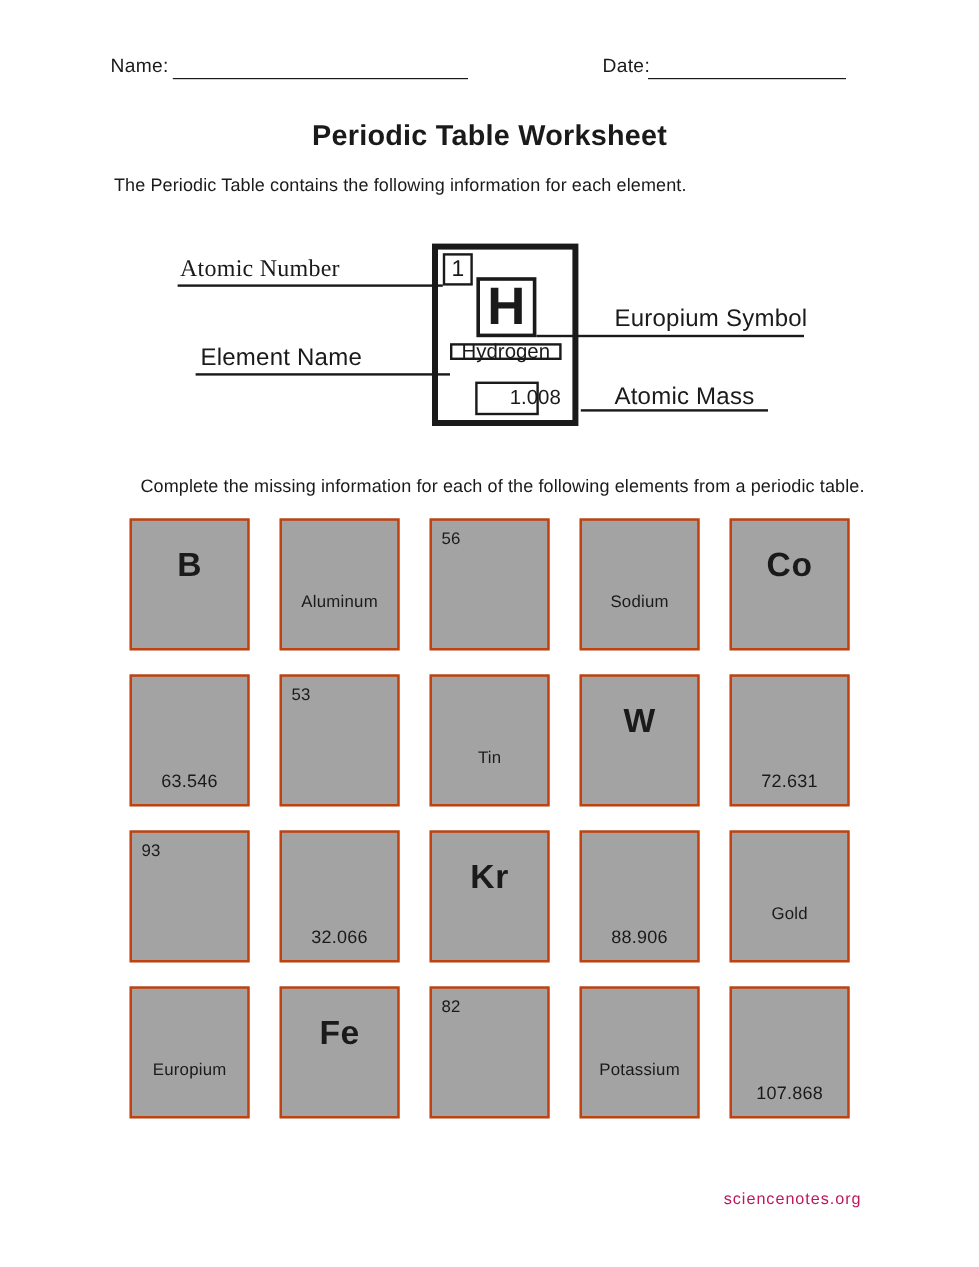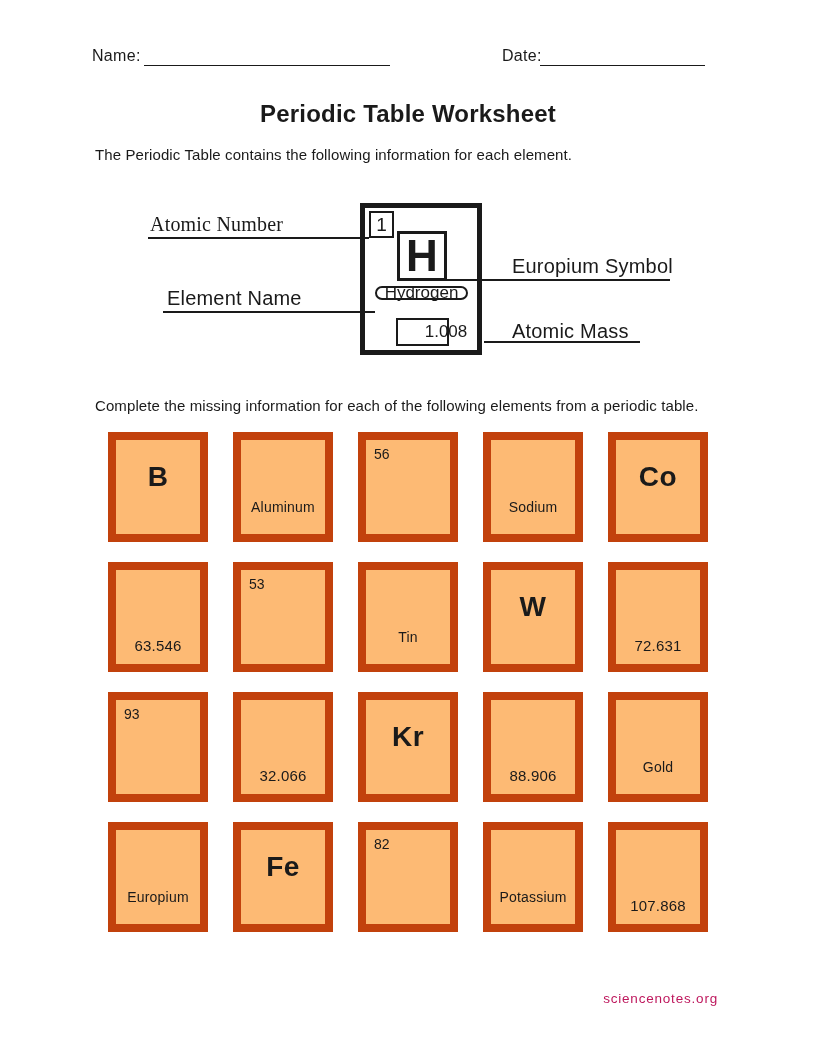--- a/index.html
+++ b/index.html
@@ -21,30 +21,30 @@
   #date-label { left: 502px; top: 47px; }
   #date-line { left: 540px; top: 65px; width: 165px; }
 
   
   .title {
     position: absolute; left: 0; top: 100px; width: 100%;
     text-align: center; font-size: 24px; font-weight: bold; letter-spacing: 0.2px;
   }
   .para { position: absolute; left: 95px; font-size: 15px; letter-spacing: 0.1px; }
   #intro { top: 146px; }
-  #instruction { top: 397px; }
+  #instruction { top: 397px; margin-left: 22px; }
 
   
   .ex-box { position: absolute; border: 2px solid #1a1a1a; background: #fff;
             display: flex; align-items: center; justify-content: center; }
   #ex-big   { left: 360px; top: 203px; width: 122px; height: 152px; border-width: 5px; background: transparent; }
   #ex-num   { left: 369px; top: 211px; width: 25px;  height: 27px;  font-size: 19px; }
   #ex-sym   { left: 397px; top: 231px; width: 50px;  height: 50px;  border-width: 3px;
               font-size: 44px; font-weight: bold; }
-  #ex-name  { left: 375px; top: 286px; width: 93px;  height: 14px;  font-size: 17px; border-radius: 11px; }
+  #ex-name  { left: 375px; top: 286px; width: 93px;  height: 14px;  font-size: 17px; }
   #ex-mass  { left: 396px; top: 318px; width: 53px;  height: 28px;  font-size: 17px; padding-left: 47px; }
 
   .callout-label { position: absolute; font-size: 20px; letter-spacing: 0.2px; white-space: nowrap; }
   #lbl-atomic-number  { left: 150px; top: 213px; font-family: Liberation Serif, serif; }
   #lbl-element-name   { left: 167px; top: 287px; }
   #lbl-element-symbol { left: 512px; top: 255px; }
   #lbl-atomic-mass    { left: 512px; top: 320px; }
 
   .callout-line { position: absolute; height: 2px; background: #1a1a1a; }
   #line-atomic-number  { left: 148px; top: 237px; width: 221px; }
@@ -53,21 +53,21 @@
   #line-atomic-mass    { left: 484px; top: 341px; width: 156px; }
 
   
   .grid {
     position: absolute; left: 108px; top: 432px;
     display: grid;
     grid-template-columns: repeat(5, 100px);
     grid-auto-rows: 110px;
     column-gap: 25px; row-gap: 20px;
   }
-  .cell { position: relative; border: 8px solid #c2410c; background: #fdba74; }
+  .cell { position: relative; border: 2px solid #c2410c; background: #a3a3a3; }
   .val { position: absolute; white-space: nowrap; }
   .val-symbol {
     left: 0; width: 100%; text-align: center;
     top: 37px; transform: translateY(-50%);
     font-size: 28px; font-weight: bold; letter-spacing: 0.5px;
   }
   .val-name {
     left: 0; width: 100%; text-align: center;
     top: 67px; transform: translateY(-50%);
     font-size: 14px; letter-spacing: 0.2px;

